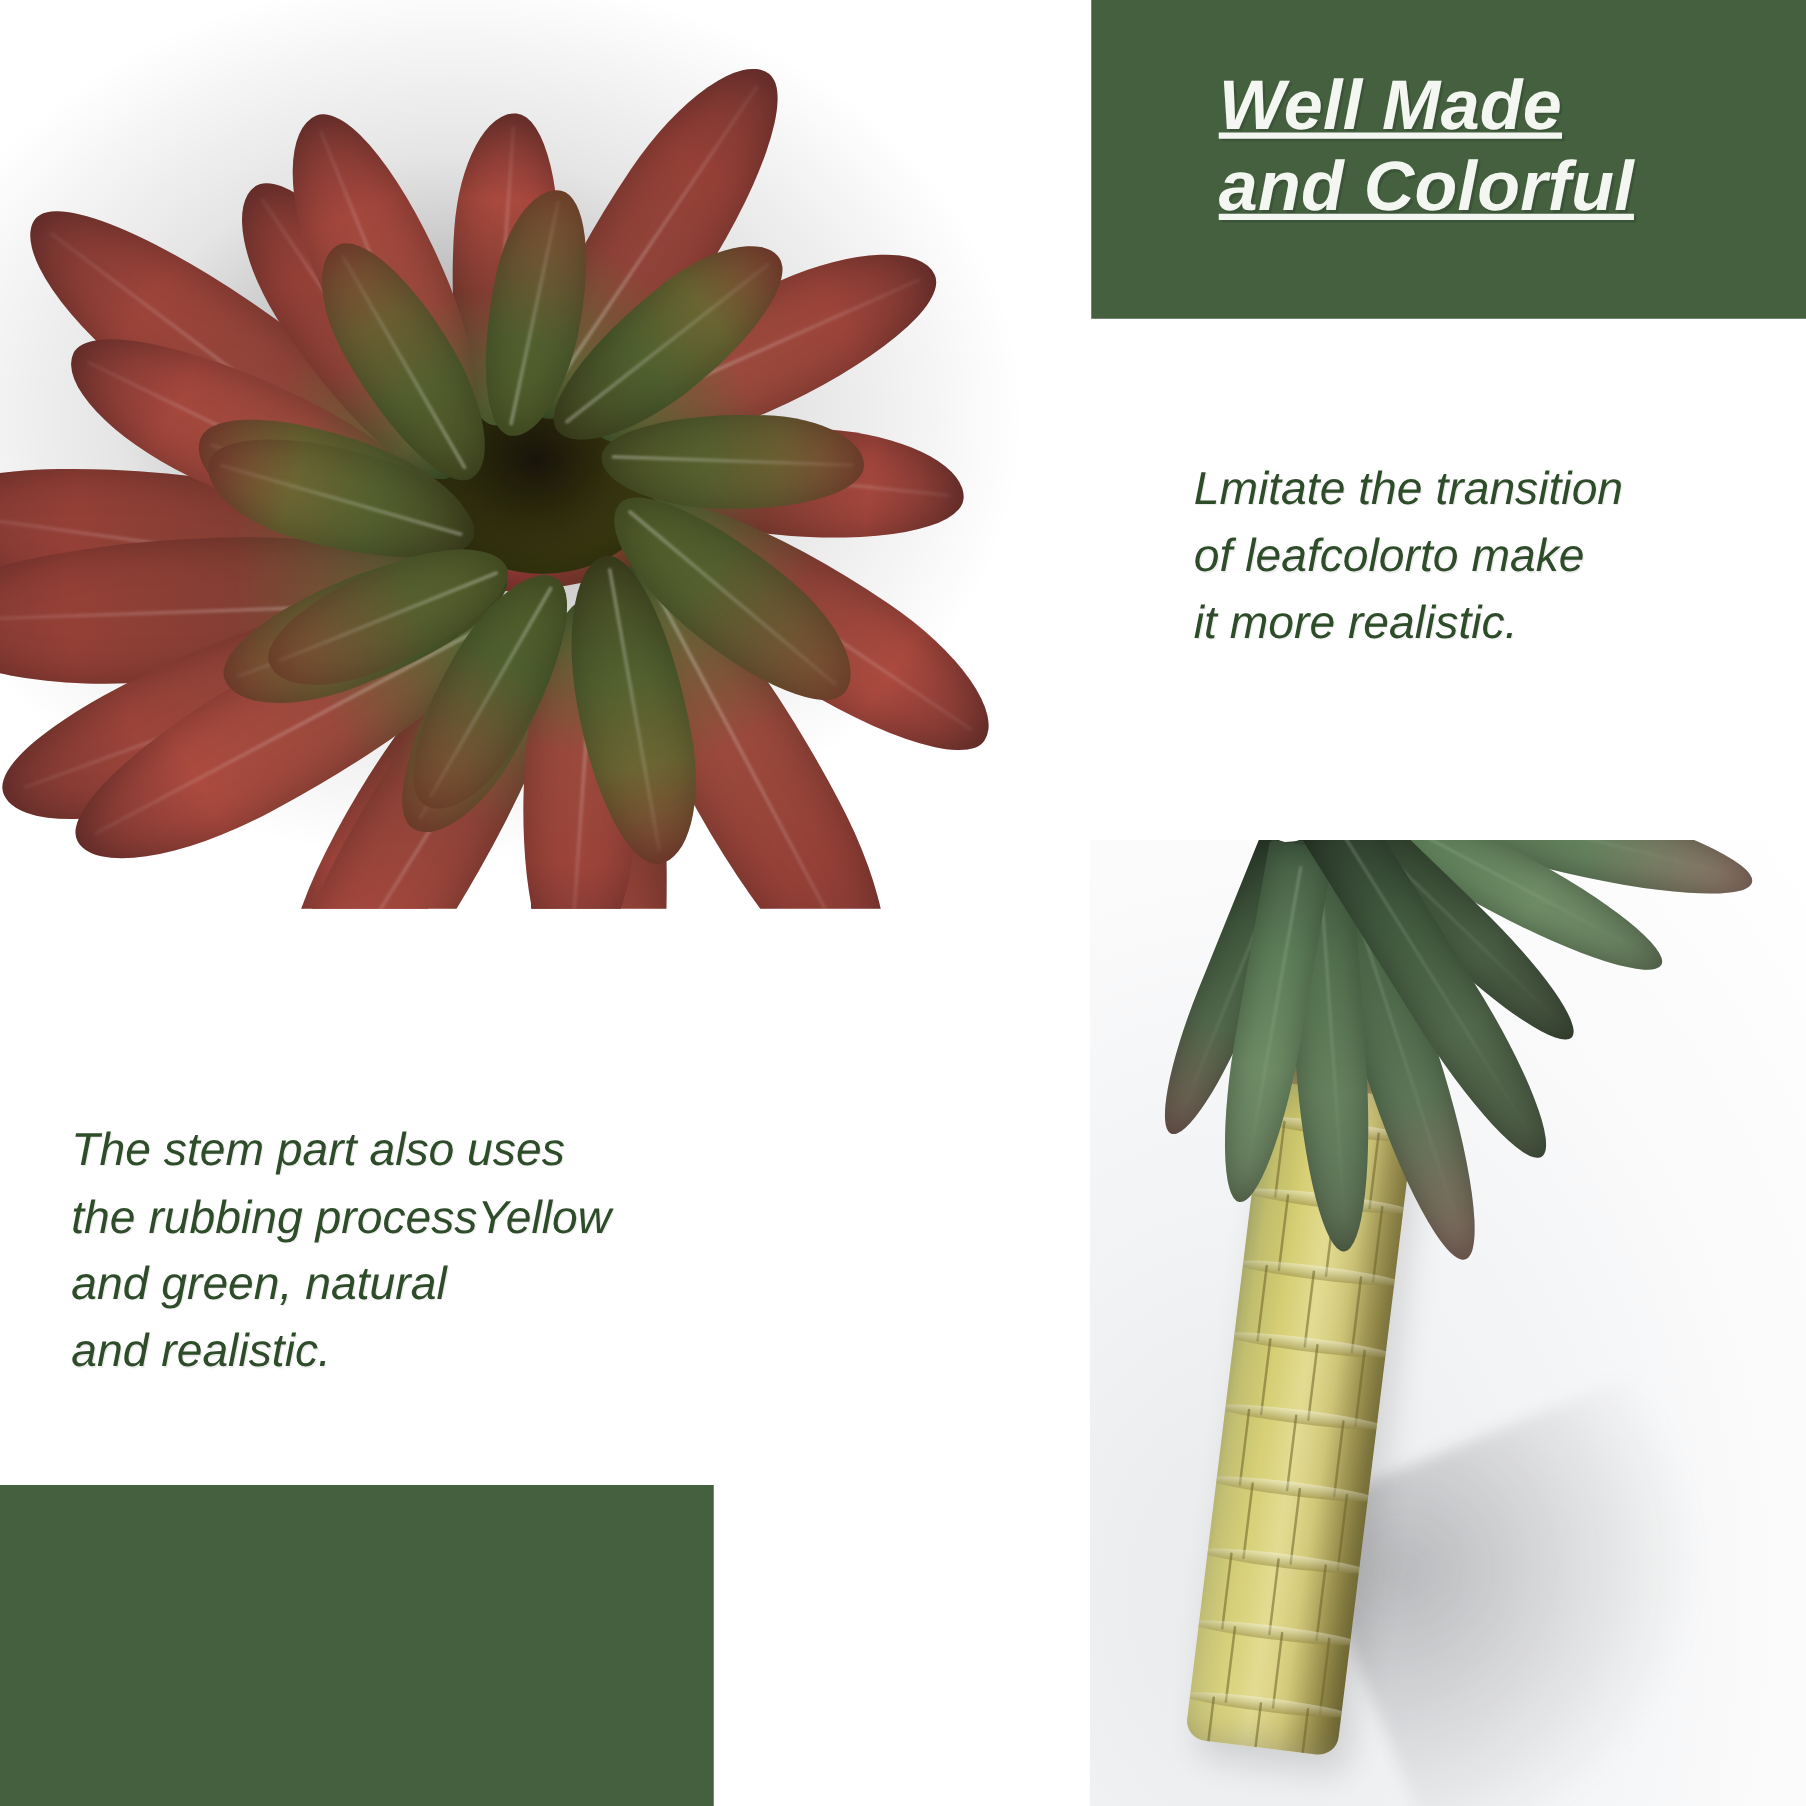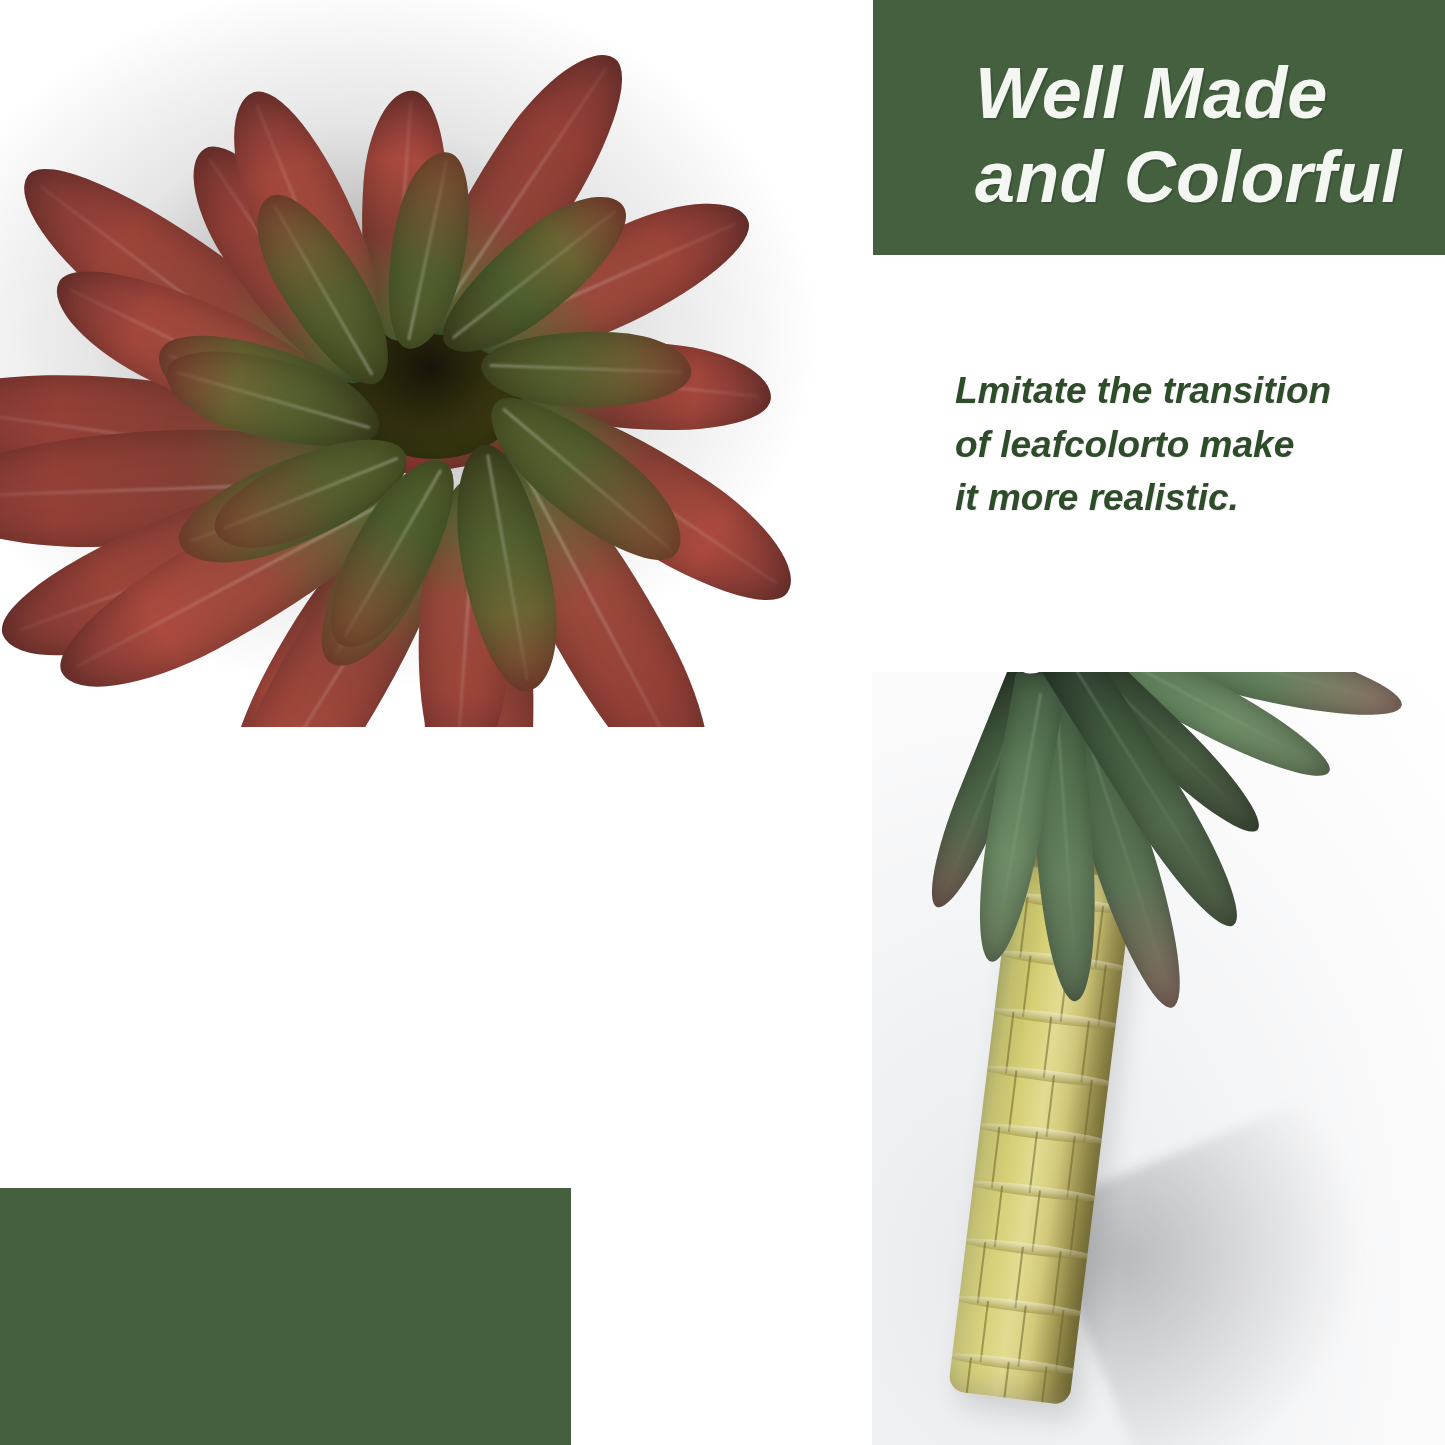--- a/index.html
+++ b/index.html
@@ -128,27 +128,27 @@
 
   .head-text{
     position:absolute;
     color:#f4f7f1;
     font-weight:700;font-style:italic;
     letter-spacing:.2px;
     line-height:1.16;
     white-space:pre-line;
     text-shadow:2px 2px 0 rgba(0,0,0,.13);
   }
-  .head-topright{left:975px;top:52px;font-size:72px;}
+  .head-topright{left:975px;top:52px;font-size:56px;text-decoration:underline;}
   .head-bottomleft{left:98px;top:1245px;font-size:53px;}
 
   .body-text{
     position:absolute;
     color:#2e4b2a;
-    font-weight:700;font-style:italic;
+    font-weight:400;font-style:italic;
     line-height:1.45;
     white-space:pre-line;
     text-shadow:1px 1px 0 rgba(0,0,0,.07);
   }
   .body-right{left:955px;top:364px;font-size:37px;}
   .body-left{left:57px;top:893px;font-size:37px;}
 </style>
 </head>
 <body>
 
@@ -247,16 +247,20 @@
   </div>
 
   <div class="block-green block-topright"></div>
   <div class="head-text head-topright">Well Made
 and Colorful</div>
 
   <div class="body-text body-right">Lmitate the transition
 of leafcolorto make
 it more realistic.</div>
 
+  <div class="body-text body-left">The stem part also uses
+the rubbing processYellow
+and green, natural
+and realistic.</div>
 
   <div class="block-green block-bottomleft"></div>
 
 </div>
 
 </body></html>

